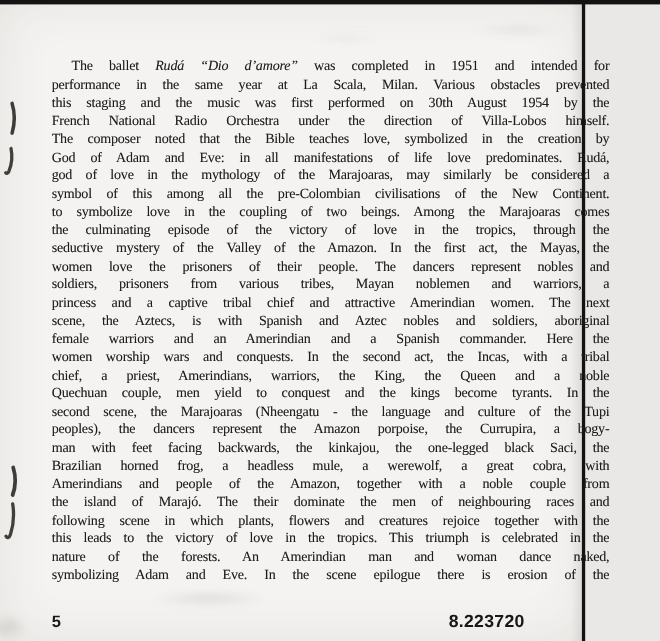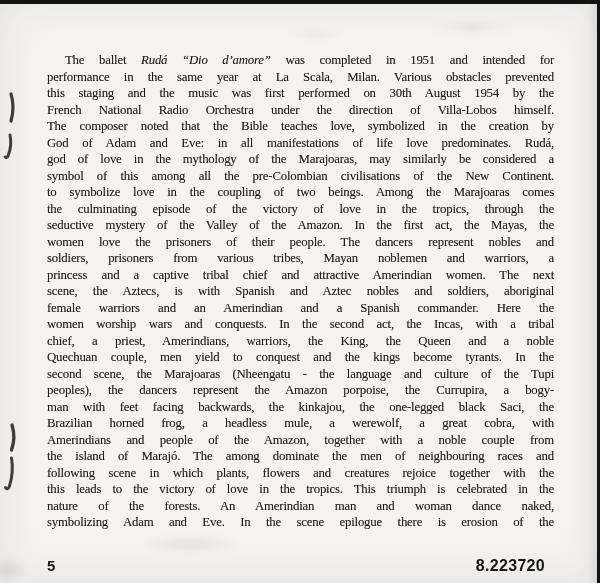--- a/index.html
+++ b/index.html
@@ -1,20 +1,20 @@
 <!DOCTYPE html>
 <html style="--page-bg: #f4f3f1; --ink: #1d1c1b; --edge: #131313;"><head>
 <meta charset="utf-8">
 <style>
   * { margin: 0; padding: 0; box-sizing: border-box; }
   html, body { width: 600px; height: 583px; overflow: hidden; }
   body { font-family: "Liberation Serif", "DejaVu Serif", serif; background: #e9e8e6; }
 
   .page {
-    position: relative; width: 600px; height: 583px;
+    position: relative; width: 532px; height: 583px;
     background: var(--page-bg, #f4f3f1);
     box-shadow: inset 0 0 46px rgba(70,64,58,0.09);
   }
 
   
   .edge-top   { position: absolute; top: 0; left: 0; width: 600px; height: 4px; background: var(--edge, #131313); }
   .edge-right { position: absolute; top: 0; right: 0; width: 3px; height: 583px; background: var(--edge, #131313); }
   .shade-right {
     position: absolute; top: 0; right: 3px; width: 10px; height: 583px;
     background: linear-gradient(to right, rgba(0,0,0,0), rgba(0,0,0,0.07));
@@ -95,21 +95,21 @@
         <div class="line">scene, the Aztecs, is with Spanish and Aztec nobles and soldiers, aboriginal</div>
         <div class="line">female warriors and an Amerindian and a Spanish commander. Here the</div>
         <div class="line">women worship wars and conquests. In the second act, the Incas, with a tribal</div>
         <div class="line">chief, a priest, Amerindians, warriors, the King, the Queen and a noble</div>
         <div class="line">Quechuan couple, men yield to conquest and the kings become tyrants. In the</div>
         <div class="line">second scene, the Marajoaras (Nheengatu - the language and culture of the Tupi</div>
         <div class="line">peoples), the dancers represent the Amazon porpoise, the Currupira, a bogy-</div>
         <div class="line">man with feet facing backwards, the kinkajou, the one-legged black Saci, the</div>
         <div class="line">Brazilian horned frog, a headless mule, a werewolf, a great cobra, with</div>
         <div class="line">Amerindians and people of the Amazon, together with a noble couple from</div>
-        <div class="line">the island of Marajó. The among dominate the men of neighbouring races and</div>
+        <div class="line">the island of Marajó. The their dominate the men of neighbouring races and</div>
         <div class="line">following scene in which plants, flowers and creatures rejoice together with the</div>
         <div class="line">this leads to the victory of love in the tropics. This triumph is celebrated in the</div>
         <div class="line">nature of the forests. An Amerindian man and woman dance naked,</div>
         <div class="line">symbolizing Adam and Eve. In the scene epilogue there is erosion of the</div>
       </div>
   </div>
 
   <div class="footer">
     <span class="page-number">5</span>
     <span class="catalog-number">8.223720</span>

